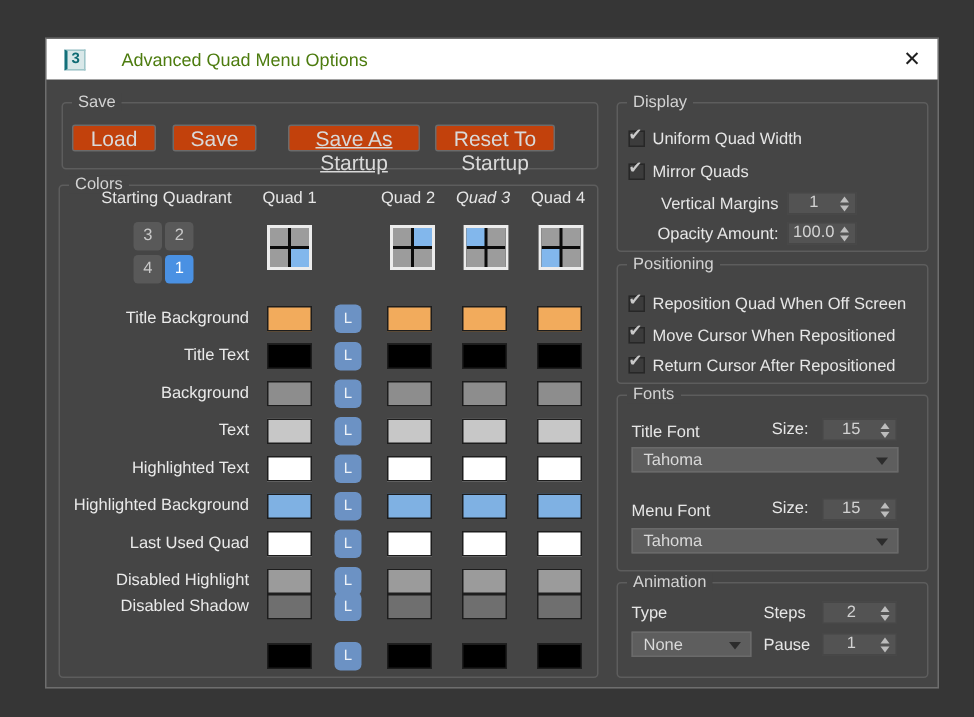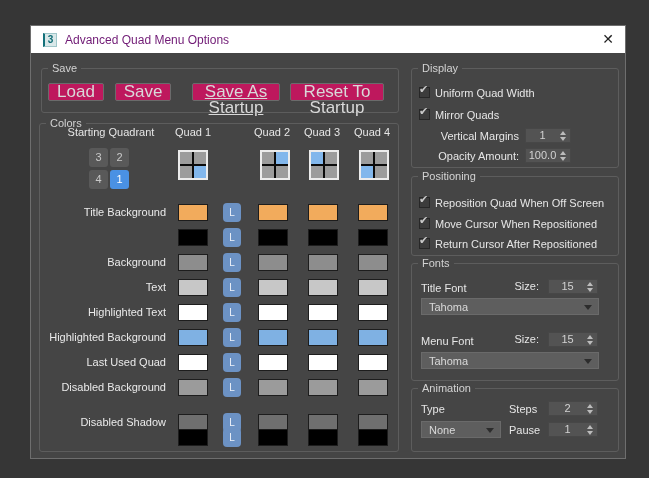--- a/index.html
+++ b/index.html
@@ -15,38 +15,38 @@
   }
   .titlebar {
     position:absolute; left:0; top:0; right:0; height:27px;
     background:#ffffff; display:flex; align-items:center;
   }
   .app-icon {
     width:14px; height:14px; margin-left:12px;
     background:#d9e8e9; border:1px solid #9fc6c9; border-left:2px solid #13707a;
     color:#0f6b74; font-weight:bold; font-size:10px; line-height:12px; text-align:center;
   }
-  .win-title { margin-left:8px; color:#701a75; font-size:12px; }
+  .win-title { margin-left:24px; color:#4d7c0f; font-size:12px; }
   .close-btn {
     margin-left:auto; width:34px; text-align:center; color:#1f1f1f;
     font-size:14px; cursor:default; line-height:27px;
   }
   .body { position:absolute; left:0; top:27px; right:0; bottom:0; }
 
   .group {
     position:absolute; border:1px solid #5d5d5d; border-radius:3px;
   }
   .group-label {
     position:absolute; top:-7px; left:6px; background:#454545; padding:0 4px;
     color:#d3d3d3; white-space:nowrap;
   }
 
   .btn {
-    position:absolute; background:#be185d; border:1px solid #6b6b6b; border-radius:2px;
-    color:#d9d9d9; font-size:17px; text-align:center; height:18px;
+    position:absolute; background:#c2410c; border:1px solid #6b6b6b; border-radius:2px;
+    color:#d9d9d9; font-size:14px; text-align:center; height:18px;
     font-family:"Liberation Sans", sans-serif; line-height:16px; cursor:default;
   }
 
   .txt { position:absolute; color:#e6e6e6; white-space:nowrap; }
   .txt-right { text-align:right; }
 
   
   .qbtn {
     position:absolute; width:19px; height:19px; border-radius:3px; border:none;
     background:#595959; color:#c9c9c9; font-size:11px; text-align:center;
@@ -128,30 +128,30 @@
     </div>
 
     <div class="body">
 
       <div class="group" style="left:10px; top:15px; width:358px; height:45px;">
         <span class="group-label">Save</span>
       </div>
       <button class="btn" style="left:17px; top:30px; width:56px;">Load</button>
       <button class="btn" style="left:84px; top:30px; width:56px;">Save</button>
       <button class="btn" style="left:161px; top:30px; width:88px;text-decoration:underline;">Save As Startup</button>
-      <button class="btn" style="left:259px; top:30px; width:94px;">Reset To Startup</button>
+      <button class="btn" style="left:259px; top:30px; width:80px;">Reset To Startup</button>
 
       <div class="group" style="left:8px; top:70px; width:360px; height:329px;">
         <span class="group-label">Colors</span>
       </div>
 
       <span class="txt" style="left:10px; top:73px; width:140px; text-align:center;">Starting Quadrant</span>
       <span class="txt" style="left:140px; top:73px; width:44px; text-align:center;">Quad 1</span>
       <span class="txt" style="left:219px; top:73px; width:44px; text-align:center;">Quad 2</span>
-      <span class="txt" style="left:269px; top:73px; width:44px; text-align:center;">Quad 3</span>
+      <span class="txt" style="left:269px; top:73px; width:44px; text-align:center;font-style:italic;">Quad 3</span>
       <span class="txt" style="left:319px; top:73px; width:44px; text-align:center;">Quad 4</span>
 
       <button class="qbtn" style="left:58px; top:95px;">3</button>
       <button class="qbtn" style="left:79px; top:95px;">2</button>
       <button class="qbtn" style="left:58px; top:117px;">4</button>
       <button class="qbtn qbtn-active" style="left:79px; top:117px;">1</button>
 
       <div class="qicon hl-br" style="left:147px; top:97px;">
         <span class="c-tl"></span>
           <span class="c-tr"></span>
@@ -179,20 +179,21 @@
 
       <div class="crow" style="top:151px;">
         <span class="rlabel">Title Background</span>
         <span class="sw sw1" style="background-color: rgb(242, 171, 92);"></span>
         <button class="lbtn">L</button>
         <span class="sw sw2" style="background-color: rgb(242, 171, 92);"></span>
         <span class="sw sw3" style="background-color: rgb(242, 171, 92);"></span>
         <span class="sw sw4" style="background-color: rgb(242, 171, 92);"></span>
       </div>
       <div class="crow" style="top:176px;">
+        <span class="rlabel">Title Text</span>
         <span class="sw sw1" style="background-color: rgb(0, 0, 0);"></span>
         <button class="lbtn">L</button>
         <span class="sw sw2" style="background-color: rgb(0, 0, 0);"></span>
         <span class="sw sw3" style="background-color: rgb(0, 0, 0);"></span>
         <span class="sw sw4" style="background-color: rgb(0, 0, 0);"></span>
       </div>
       <div class="crow" style="top:201px;">
         <span class="rlabel">Background</span>
         <span class="sw sw1" style="background-color: rgb(141, 141, 141);"></span>
         <button class="lbtn">L</button>
@@ -226,28 +227,28 @@
       </div>
       <div class="crow" style="top:301px;">
         <span class="rlabel">Last Used Quad</span>
         <span class="sw sw1" style="background-color: rgb(255, 255, 255);"></span>
         <button class="lbtn">L</button>
         <span class="sw sw2" style="background-color: rgb(255, 255, 255);"></span>
         <span class="sw sw3" style="background-color: rgb(255, 255, 255);"></span>
         <span class="sw sw4" style="background-color: rgb(255, 255, 255);"></span>
       </div>
       <div class="crow" style="top:326px;">
-        <span class="rlabel">Disabled Background</span>
+        <span class="rlabel">Disabled Highlight</span>
         <span class="sw sw1" style="background-color: rgb(155, 155, 155);"></span>
         <button class="lbtn">L</button>
         <span class="sw sw2" style="background-color: rgb(155, 155, 155);"></span>
         <span class="sw sw3" style="background-color: rgb(155, 155, 155);"></span>
         <span class="sw sw4" style="background-color: rgb(155, 155, 155);"></span>
       </div>
-      <div class="crow" style="top:361px;padding-left:12px;">
+      <div class="crow" style="top:343px;padding-left:12px;">
         <span class="rlabel">Disabled Shadow</span>
         <span class="sw sw1" style="background-color: rgb(111, 111, 111);"></span>
         <button class="lbtn">L</button>
         <span class="sw sw2" style="background-color: rgb(111, 111, 111);"></span>
         <span class="sw sw3" style="background-color: rgb(111, 111, 111);"></span>
         <span class="sw sw4" style="background-color: rgb(111, 111, 111);"></span>
       </div>
       <div class="crow" style="top:376px;">
         <span class="sw sw1" style="background-color: rgb(0, 0, 0);"></span>
         <button class="lbtn">L</button>

